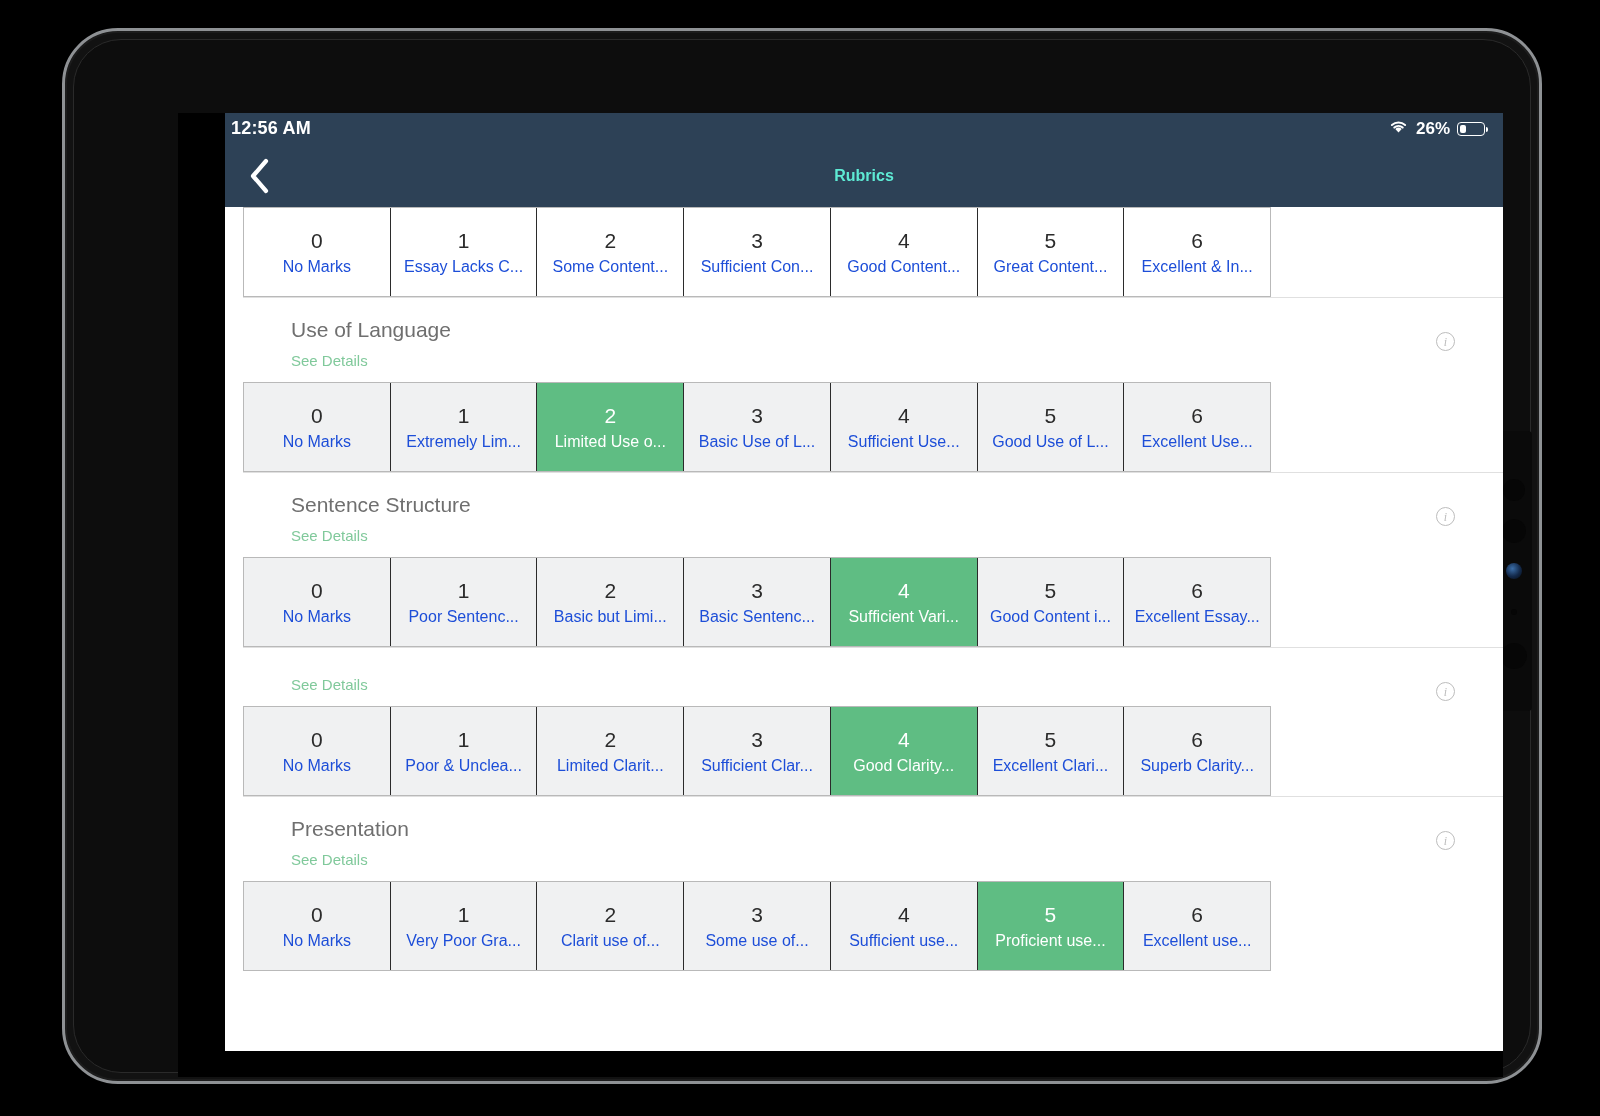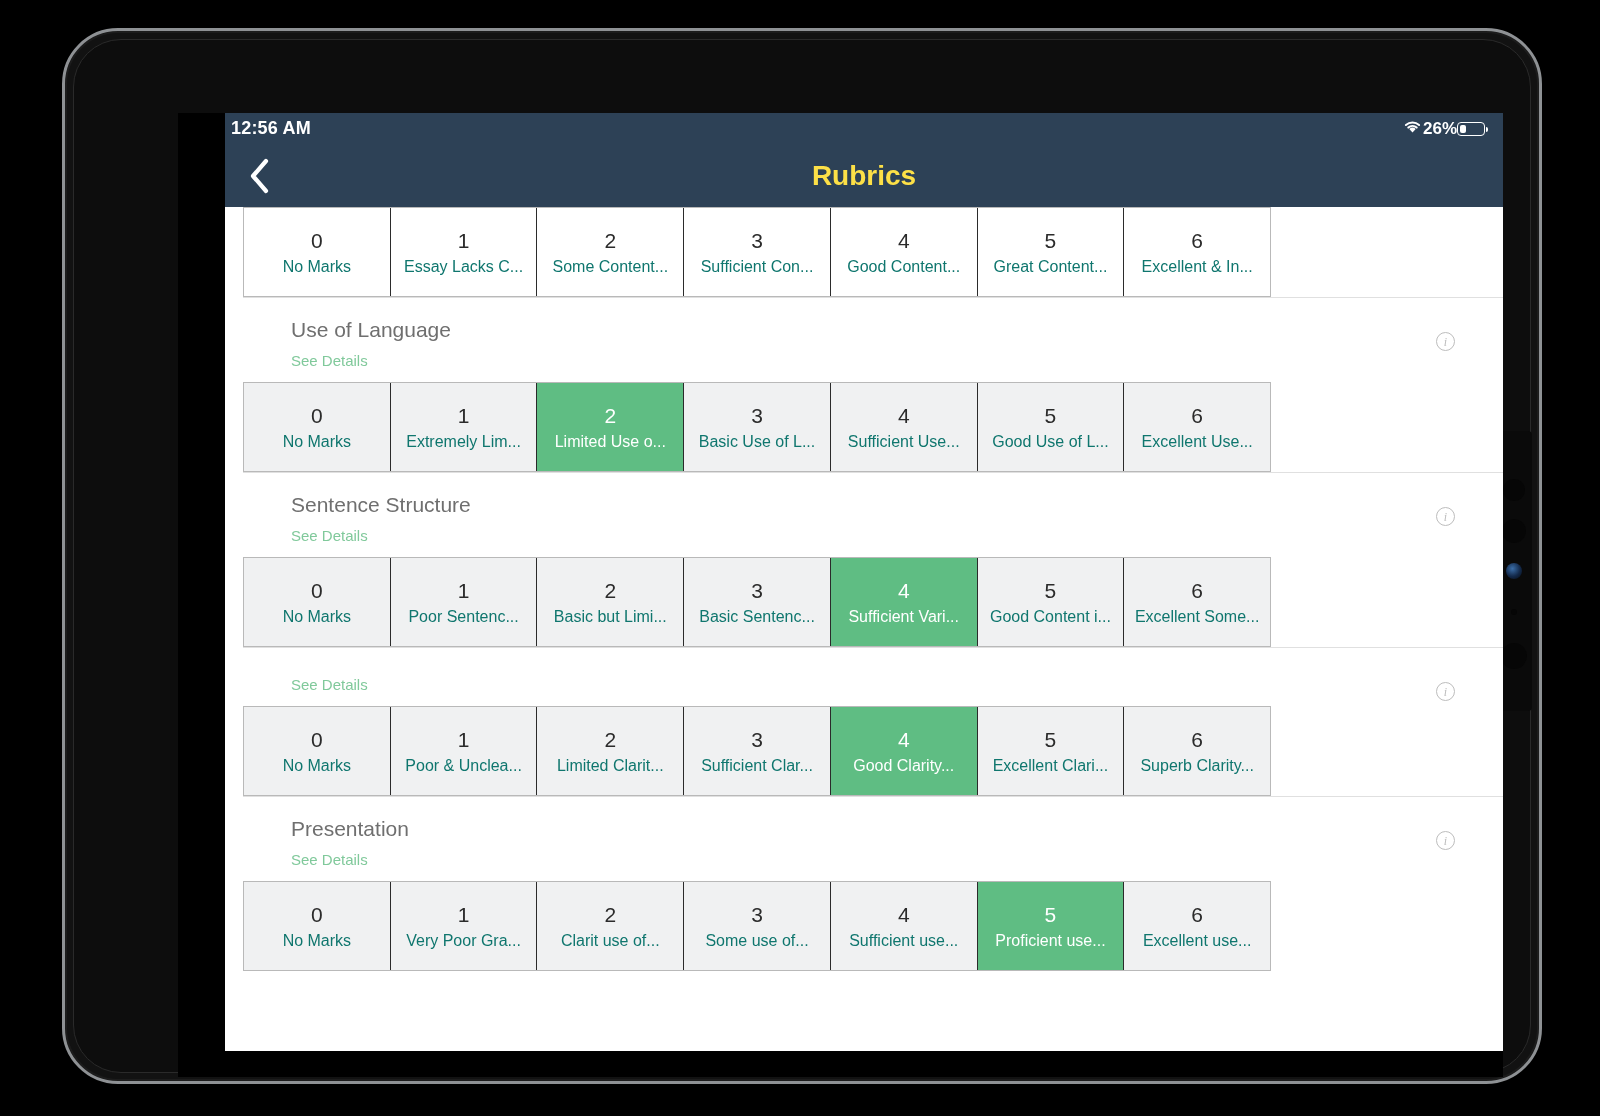--- a/index.html
+++ b/index.html
@@ -80,21 +80,21 @@
     height: 31px;
     background: #2d4156;
     color: #ffffff;
     font-size: 18px;
     display: flex;
     align-items: center;
     justify-content: space-between;
     padding: 0 18px 0 6px;
   }
   #status-time { font-size: 18px; font-weight: bold; letter-spacing: .2px; }
-  #status-right { display: flex; align-items: center; }
+  #status-right { display: flex; align-items: center; gap: 7px; }
   #battery-percent { font-size: 17px; font-weight: bold; }
   #battery-icon {
     position: relative;
     width: 28px; height: 14px;
     border: 1.6px solid #ffffff;
     border-radius: 4px;
     display: flex; align-items: center;
   }
   #battery-icon::after {
     content: "";
@@ -112,21 +112,21 @@
 
   
   #nav-bar {
     position: relative;
     height: 63px;
     background: #2d4156;
     display: flex;
     align-items: center;
     justify-content: center;
   }
-  #nav-title { color: #fde047; font-size: 28px; font-weight: bold; }
+  #nav-title { color: #5eead4; font-size: 16px; font-weight: bold; }
   #back-button {
     position: absolute;
     left: 12px; top: 50%;
     transform: translateY(-50%);
     width: 44px; height: 44px;
     display: flex; align-items: center; justify-content: center;
     cursor: pointer;
   }
   #back-button svg { display: block; }
 
@@ -205,21 +205,21 @@
   .level-cell:last-child { border-right: none; }
   .level-cell.selected { background: #5fbd83; }
 
   .level-score {
     font-size: 21px;
     color: #2b2b2b;
     line-height: 1;
   }
   .level-label {
     font-size: 16px;
-    color: #0f766e;
+    color: #1d4ed8;
     line-height: 1;
     white-space: nowrap;
     max-width: 94%;
     overflow: hidden;
     text-align: center;
   }
   .level-cell.selected .level-score,
   .level-cell.selected .level-label { color: #ffffff; }
 </style>
 </head>
@@ -360,21 +360,21 @@
               <div class="level-cell selected">
                 <div class="level-score">4</div>
                 <div class="level-label">Sufficient Vari...</div>
               </div>
               <div class="level-cell">
                 <div class="level-score">5</div>
                 <div class="level-label">Good Content i...</div>
               </div>
               <div class="level-cell">
                 <div class="level-score">6</div>
-                <div class="level-label">Excellent Some...</div>
+                <div class="level-label">Excellent Essay...</div>
               </div>
             </div>
           </div>
           <div class="rubric-section">
             <div class="section-divider"></div>
             <div class="section-head"><span class="see-details">See Details</span><div class="info-icon">i</div></div>
             <div class="scale">
               <div class="level-cell">
                 <div class="level-score">0</div>
                 <div class="level-label">No Marks</div>

